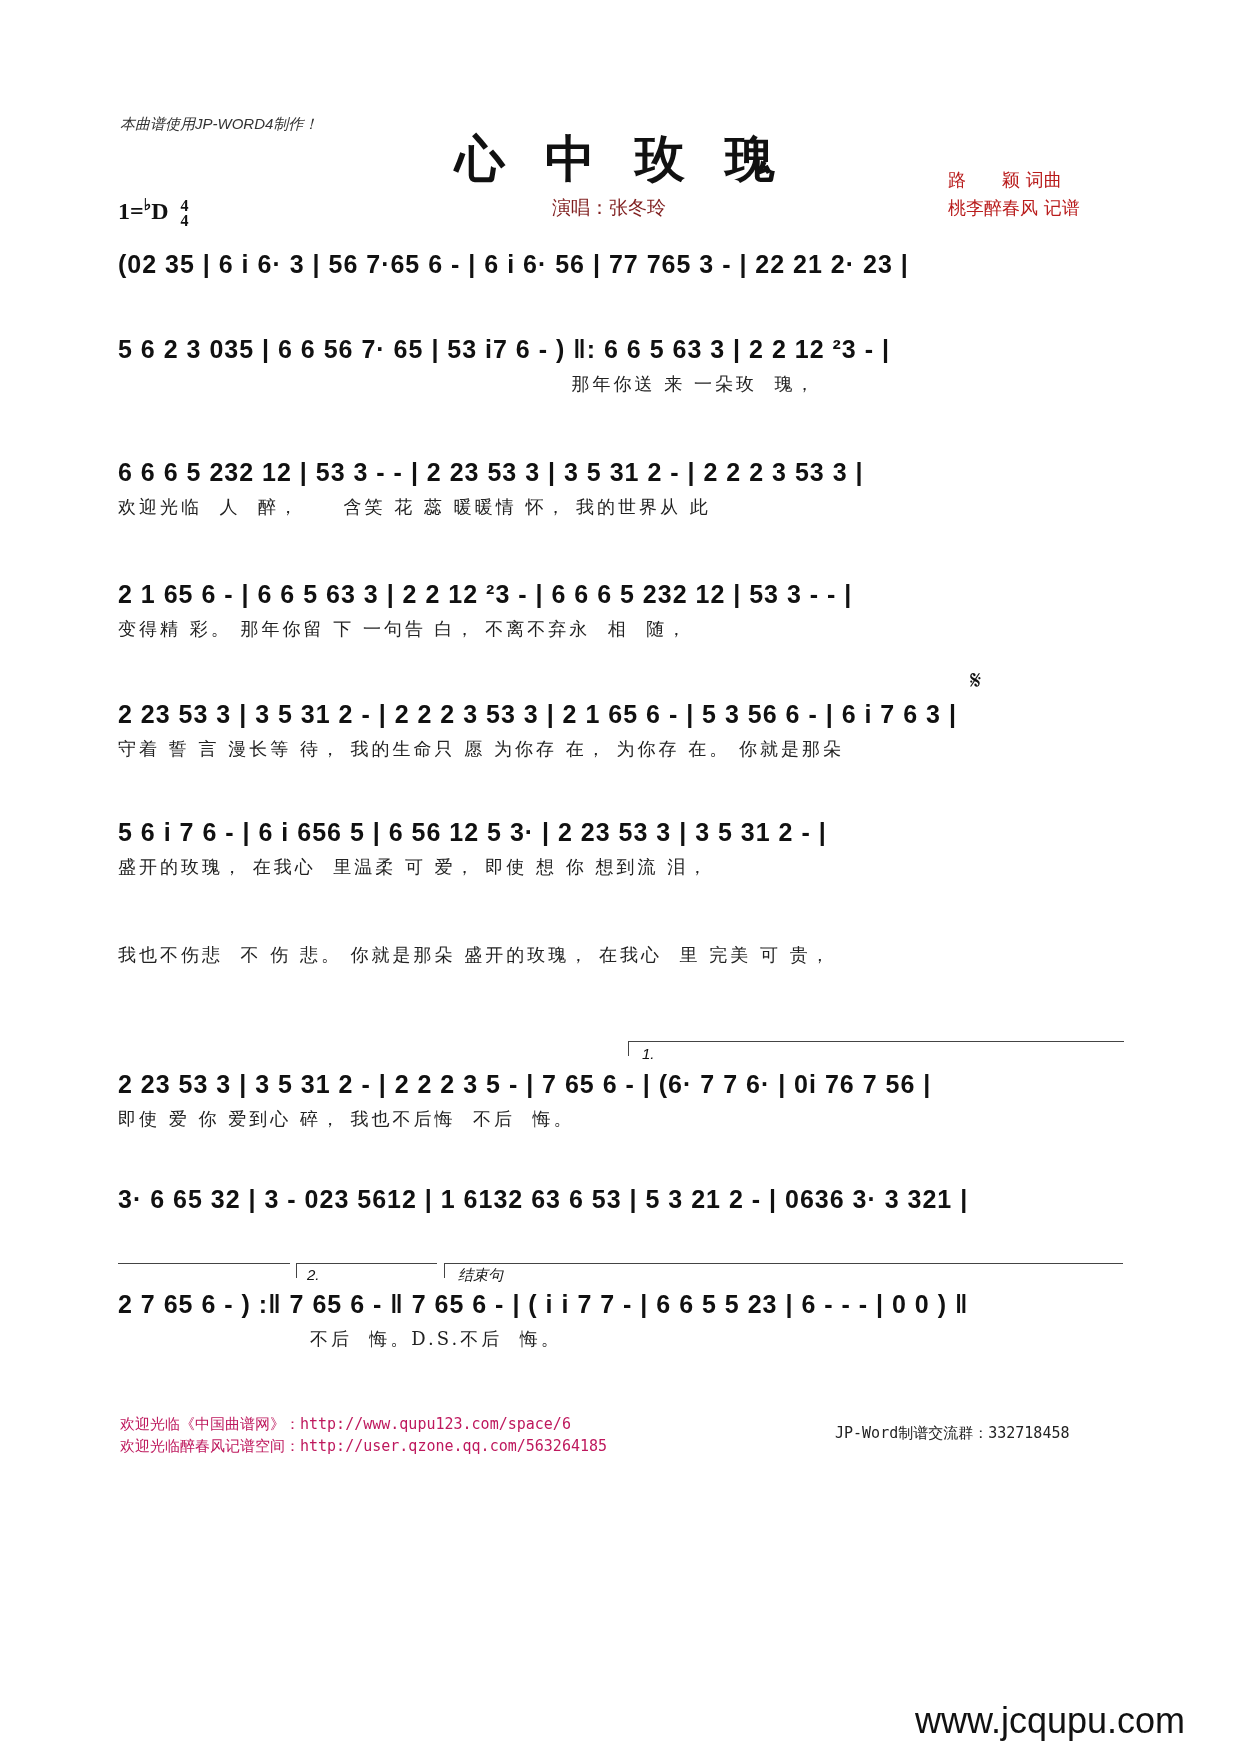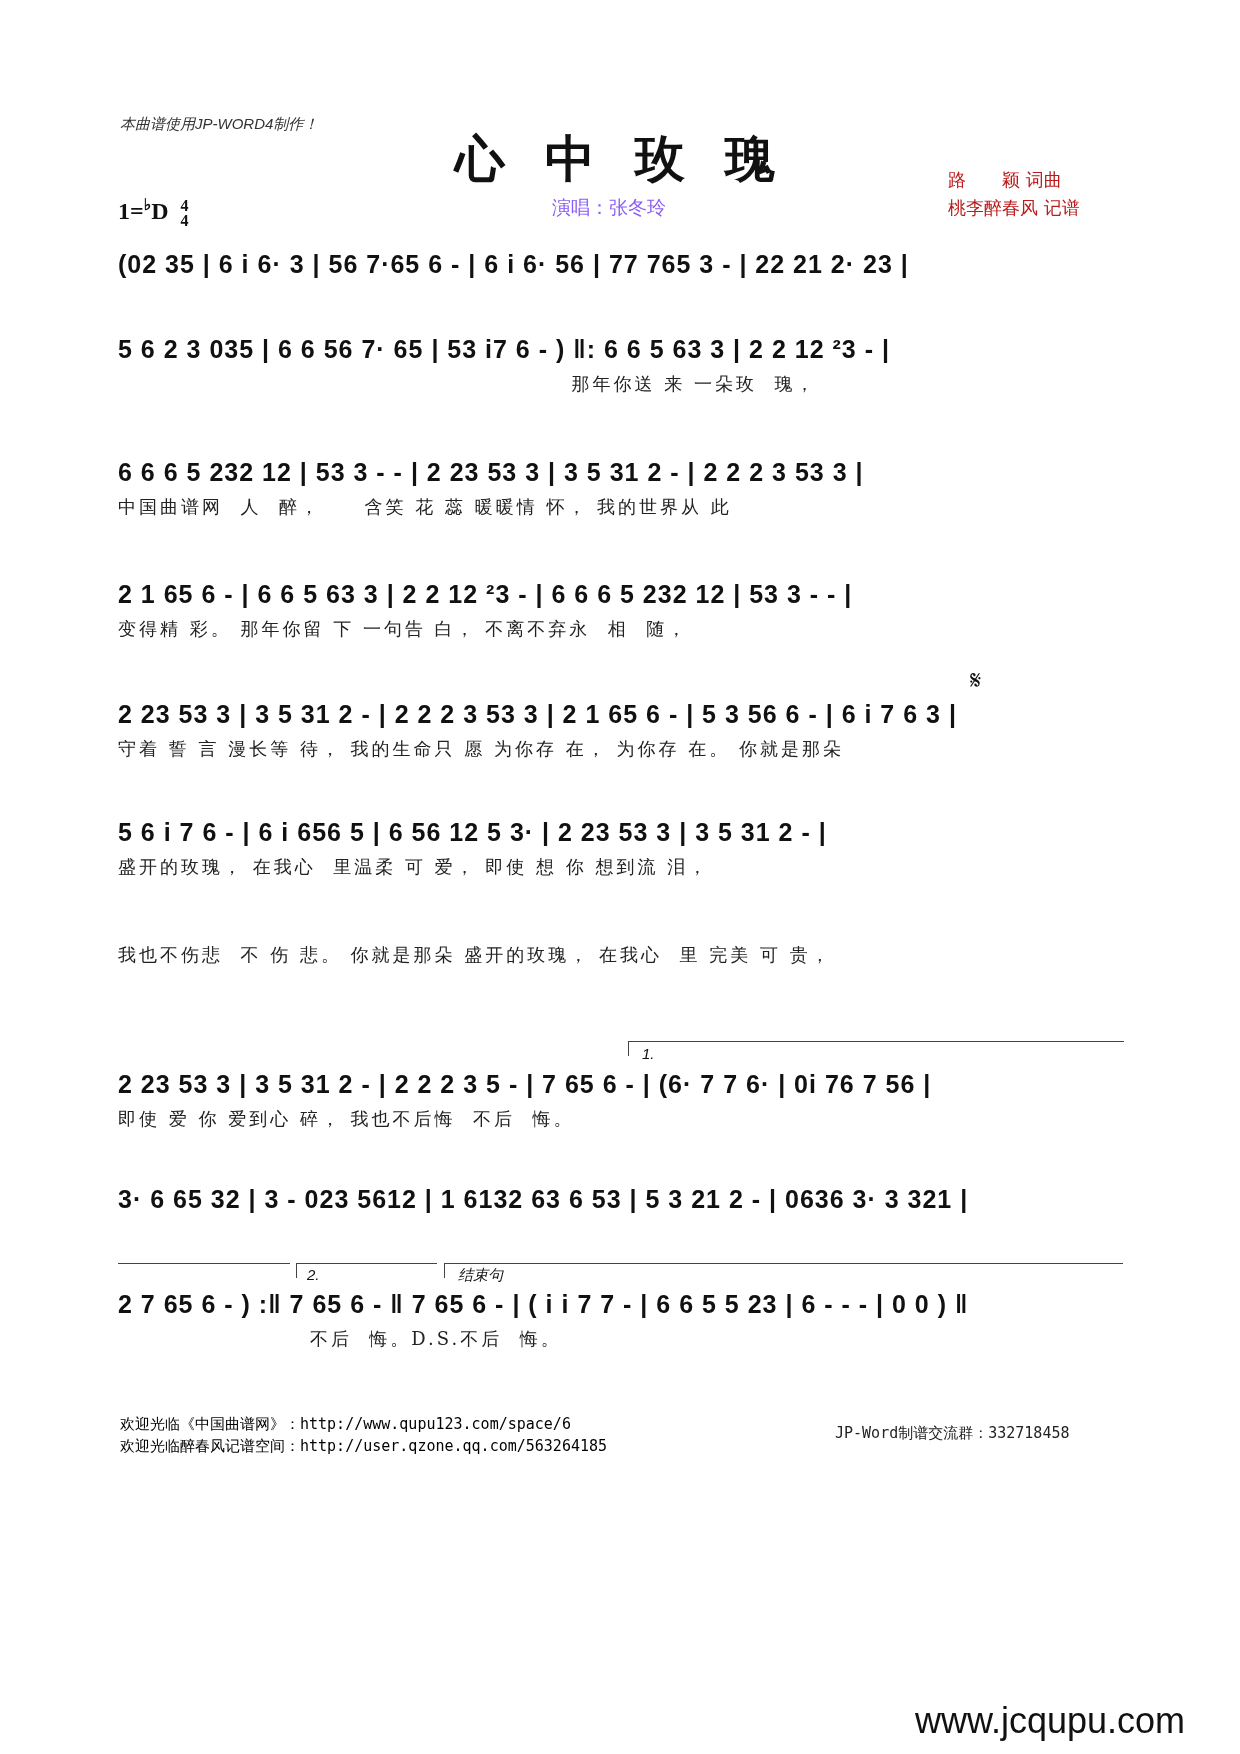--- a/index.html
+++ b/index.html
@@ -2,26 +2,26 @@
 <html><head>
 <meta charset="utf-8">
 <style>
   html, body { margin:0; padding:0; background:#ffffff; }
   body { width:1240px; height:1754px; position:relative; overflow:hidden; color:#111; font-family:"DejaVu Sans", sans-serif; }
   .credit { position:absolute; left:120px; top:115px; font-size:15px; font-style:italic; color:#333; font-family:"Liberation Sans", sans-serif;text-align:right; }
   .title { position:absolute; left:455px; top:126px; font-size:50px; font-weight:bold; letter-spacing:40px; font-family:"DejaVu Serif", serif; }
   .key { position:absolute; left:118px; top:195px; font-size:24px; font-weight:bold; font-family:"Liberation Serif", serif; }
   .key sup { font-size:16px; }
   .ts { display:inline-block; vertical-align:middle; text-align:center; font-size:16px; line-height:15px; margin-left:6px; }
-  .singer { position:absolute; left:552px; top:195px; font-size:19px; font-family:"DejaVu Serif", serif; color:#8b5cf6; }
+  .singer { position:absolute; left:552px; top:195px; font-size:19px; font-family:"DejaVu Serif", serif; color:#7f1d1d; }
   .author { position:absolute; left:948px; top:166px; font-size:18px; font-family:"DejaVu Serif", serif; color:#b91c1c; line-height:28px; }
   .line { position:absolute; left:118px; width:1006px; }
   .notes { font-family:"Liberation Sans", sans-serif; font-weight:bold; font-size:25px; white-space:pre; letter-spacing:1px; }
   .lyrics { font-family:"DejaVu Serif", serif; font-size:18px; white-space:pre; color:#222; margin-top:8px; letter-spacing:3px; }
-  .footer-left { position:absolute; left:120px; top:1413px; font-family:"DejaVu Sans Mono", monospace; font-size:15px; line-height:22px; color:#000000; }
+  .footer-left { position:absolute; left:120px; top:1413px; font-family:"DejaVu Sans Mono", monospace; font-size:15px; line-height:22px; color:#be185d; }
   .footer-right { position:absolute; left:835px; top:1424px; font-family:"DejaVu Sans Mono", monospace; font-size:15px; color:#222; }
   .watermark { position:absolute; left:915px; top:1700px; font-family:"Liberation Sans", sans-serif; font-size:36px; color:#111; }
   .bracket { position:absolute; border-top:1.5px solid #444; border-left:1.5px solid #444; height:14px; }
   .bracket-label { position:absolute; font-size:15px; font-style:italic; font-family:"Liberation Sans", sans-serif; }
   .segno { position:absolute; font-size:26px; font-family:"DejaVu Serif", serif; }
 </style>
 </head>
 <body>
 
 <div class="credit">本曲谱使用JP-WORD4制作！</div>
@@ -43,21 +43,21 @@
 
 <div class="line" style="top:250px">
   <div class="notes">(02 35 | 6 i 6· 3 | 56 7·65 6 - | 6 i 6· 56 | 77 765 3 - | 22 21 2· 23 |</div>
 </div>
 <div class="line" style="top:335px">
   <div class="notes">5 6 2 3 035 | 6 6 56 7· 65 | 53 i7 6 - ) ‖: 6 6 5 63 3 | 2 2 12 ²3 - |</div>
   <div class="lyrics">                                                    那年你送 来 一朵玫  瑰，</div>
 </div>
 <div class="line" style="top:458px">
   <div class="notes">6 6 6 5 232 12 | 53 3 - - | 2 23 53 3 | 3 5 31 2 - | 2 2 2 3 53 3 |</div>
-  <div class="lyrics">中国曲谱网  人  醉，     含笑 花 蕊 暖暖情 怀， 我的世界从 此</div>
+  <div class="lyrics">欢迎光临  人  醉，     含笑 花 蕊 暖暖情 怀， 我的世界从 此</div>
 </div>
 <div class="line" style="top:580px">
   <div class="notes">2 1 65 6 - | 6 6 5 63 3 | 2 2 12 ²3 - | 6 6 6 5 232 12 | 53 3 - - |</div>
   <div class="lyrics">变得精 彩。 那年你留 下 一句告 白， 不离不弃永  相  随，</div>
 </div>
 <div class="segno" style="left:970px; top:665px">𝄋</div>
 <div class="line" style="top:700px">
   <div class="notes">2 23 53 3 | 3 5 31 2 - | 2 2 2 3 53 3 | 2 1 65 6 - | 5 3 56 6 - | 6 i 7 6 3 |</div>
   <div class="lyrics">守着 誓 言 漫长等 待， 我的生命只 愿 为你存 在， 为你存 在。 你就是那朵</div>
 </div>

